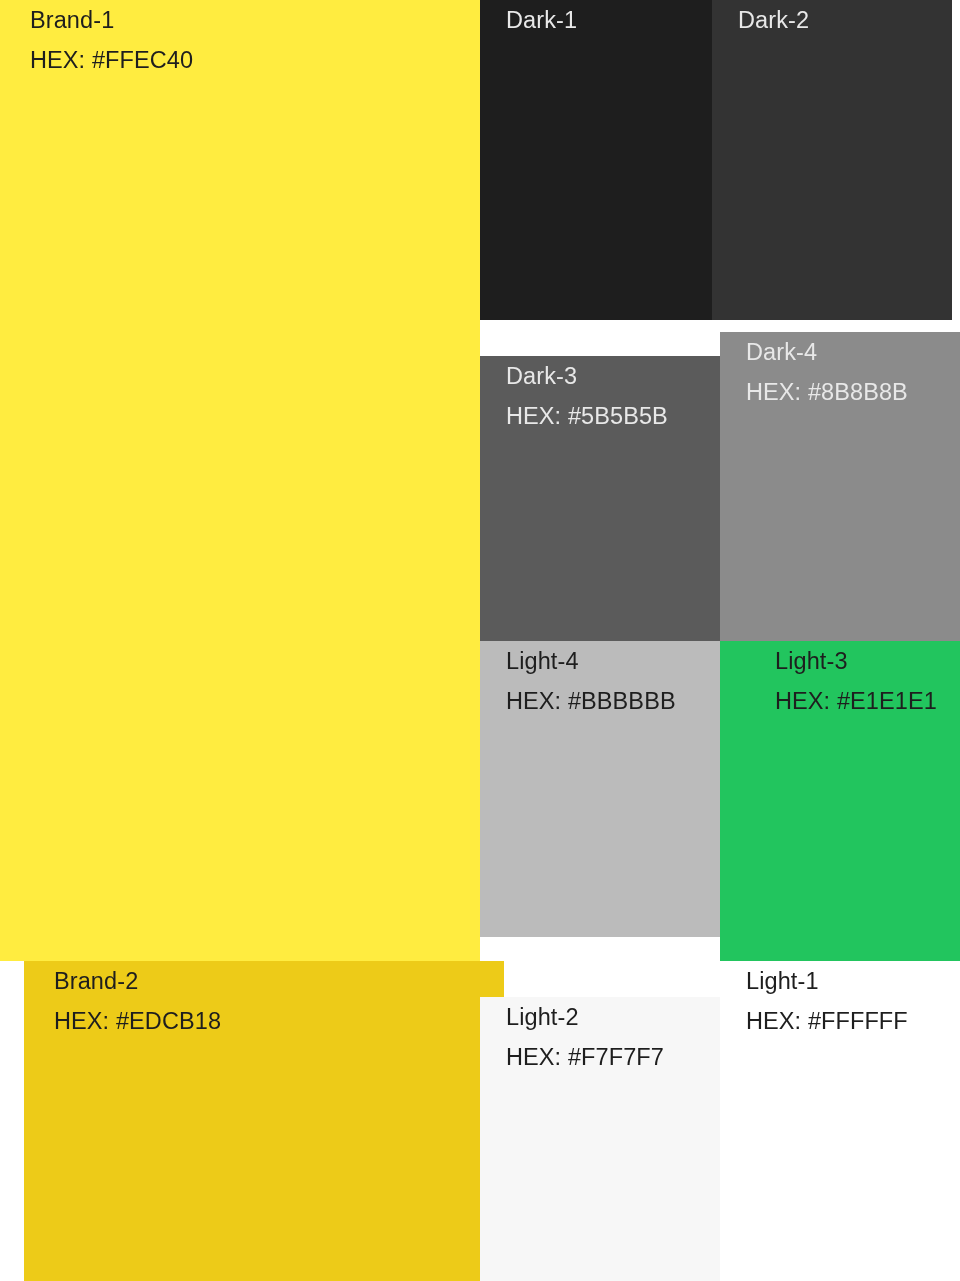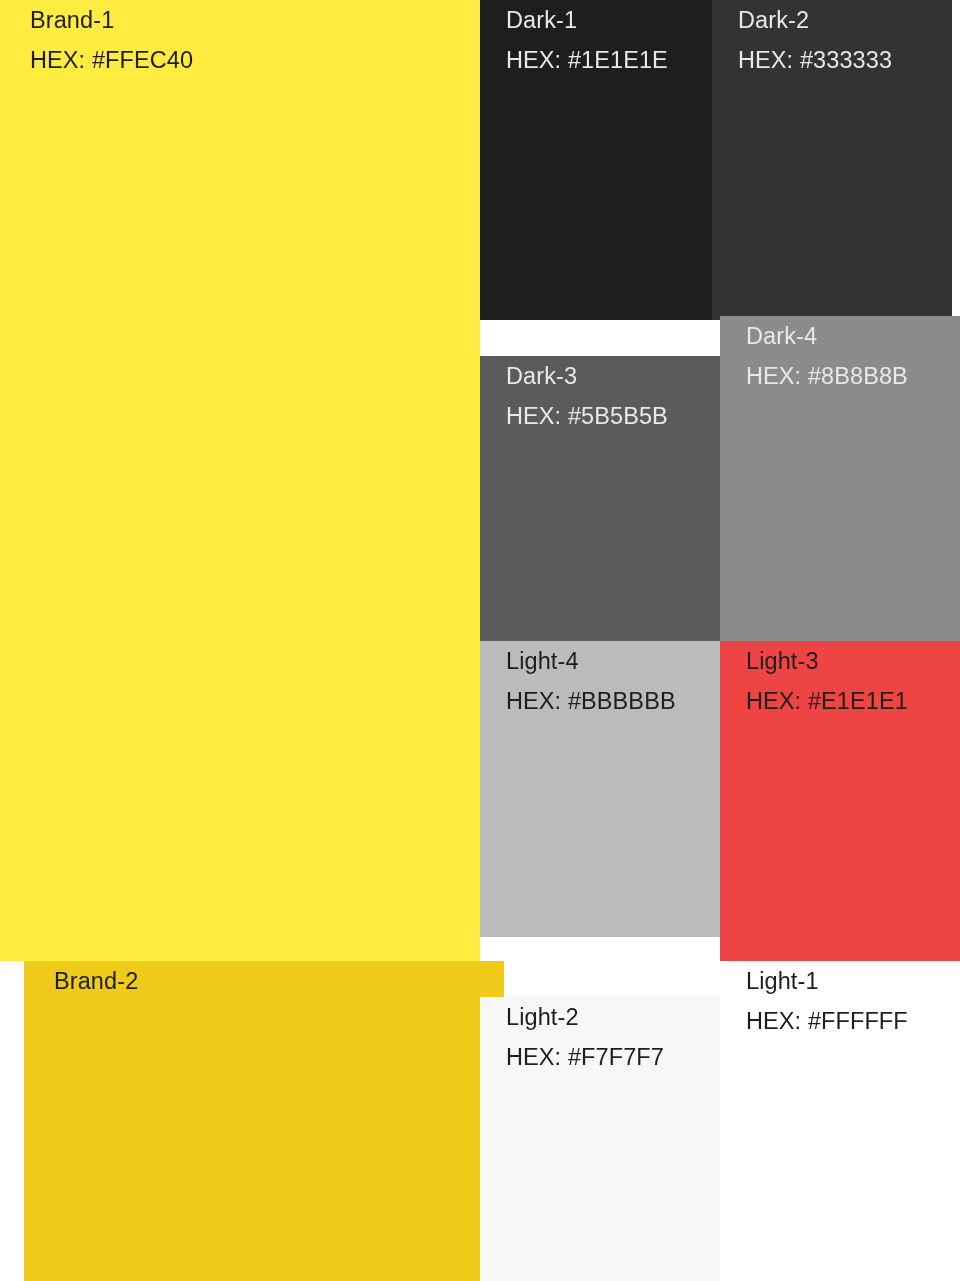--- a/index.html
+++ b/index.html
@@ -51,55 +51,54 @@
   .tone-dark .swatch-name,
   .tone-dark .swatch-hex { color: #1e1e1e; }
 
   
   .cell-brand-1 { left: 0;   top: 0;    width: 480px; height: 961px; }
   .cell-brand-2 { left: 0;   top: 961px; width: 480px; height: 320px; }
 
   .cell-dark-1  { left: 480px; top: 0;    width: 240px; height: 320px; }
   .cell-dark-2  { left: 712px; top: 0;    width: 240px; height: 320px; }
   .cell-dark-3  { left: 480px; top: 320px; width: 240px; height: 321px; }
-  .cell-dark-4  { left: 720px; top: 316px; width: 240px; height: 396px; }
+  .cell-dark-4  { left: 720px; top: 332px; width: 240px; height: 396px; }
   .cell-light-4 { left: 480px; top: 641px; width: 240px; height: 296px; }
   .cell-light-3 { left: 720px; top: 641px; width: 240px; height: 320px; }
   .cell-light-2 { left: 480px; top: 961px; width: 240px; height: 320px; margin-top: 36px; }
   .cell-light-1 { left: 720px; top: 961px; width: 240px; height: 364px; }
 </style>
 </head>
 <body>
 
 <div id="palette">
 
   <div class="swatch col-brand cell-brand-1 tone-dark" style="background-color: rgb(255, 236, 64);">
     <div class="swatch-text">
       <span class="swatch-name">Brand-1</span>
       <span class="swatch-hex">HEX: #FFEC40</span>
     </div>
   </div>
 
   <div class="swatch col-brand cell-brand-2 tone-dark" style="background-color: rgb(237, 203, 24); margin-left: 24px;">
     <div class="swatch-text">
       <span class="swatch-name">Brand-2</span>
+      <span class="swatch-hex">HEX: #EDCB18</span>
     </div>
   </div>
 
   <div class="swatch cell-dark-1 tone-light" style="background-color: rgb(30, 30, 30);">
     <div class="swatch-text">
       <span class="swatch-name">Dark-1</span>
-      <span class="swatch-hex">HEX: #1E1E1E</span>
     </div>
   </div>
 
   <div class="swatch cell-dark-2 tone-light" style="background-color: rgb(51, 51, 51);">
     <div class="swatch-text">
       <span class="swatch-name">Dark-2</span>
-      <span class="swatch-hex">HEX: #333333</span>
     </div>
   </div>
 
   <div class="swatch cell-dark-3 tone-light" style="background-color: rgb(91, 91, 91); margin-top: 36px;">
     <div class="swatch-text">
       <span class="swatch-name">Dark-3</span>
       <span class="swatch-hex">HEX: #5B5B5B</span>
     </div>
   </div>
 
@@ -110,21 +109,21 @@
     </div>
   </div>
 
   <div class="swatch cell-light-4 tone-dark" style="background-color: rgb(187, 187, 187);">
     <div class="swatch-text">
       <span class="swatch-name">Light-4</span>
       <span class="swatch-hex">HEX: #BBBBBB</span>
     </div>
   </div>
 
-  <div class="swatch cell-light-3 tone-dark" style="background-color: #ef4444;">
+  <div class="swatch cell-light-3 tone-dark" style="background-color: #22c55e; padding-left: 29px;">
     <div class="swatch-text">
       <span class="swatch-name">Light-3</span>
       <span class="swatch-hex">HEX: #E1E1E1</span>
     </div>
   </div>
 
   <div class="swatch cell-light-2 tone-dark" style="background-color: rgb(247, 247, 247);">
     <div class="swatch-text">
       <span class="swatch-name">Light-2</span>
       <span class="swatch-hex">HEX: #F7F7F7</span>

